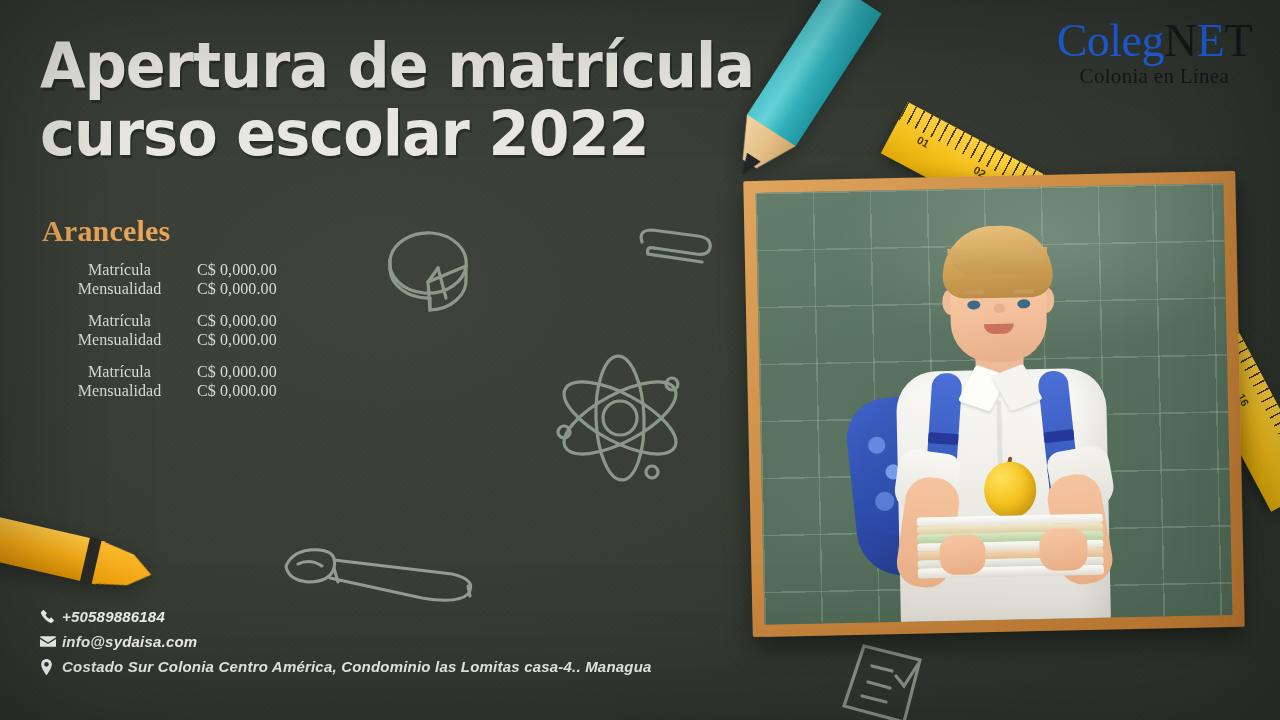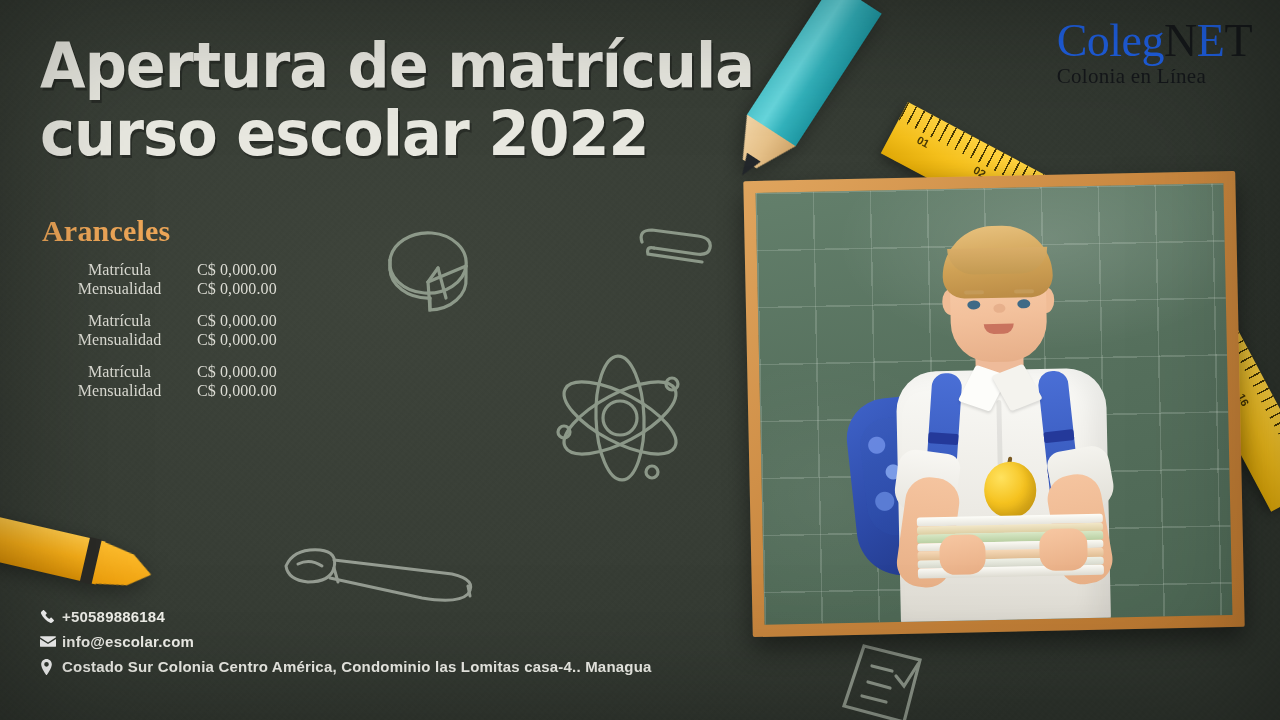--- a/index.html
+++ b/index.html
@@ -48,25 +48,25 @@
   .fee-value{flex:1;}
 
   
   #contact{position:absolute;left:40px;top:608px;z-index:14;}
   .contact-row{display:flex;align-items:center;margin-bottom:8px;}
   .contact-icon{
     width:22px;flex:0 0 22px;display:flex;align-items:center;justify-content:flex-start;
     color:#fff;
   }
   .contact-text{
-    font-size:15px;font-weight:700;color:#f2f2ec;letter-spacing:.2px;
-  }
-
-  
-  #logo{position:absolute;right:28px;top:16px;text-align:left;z-index:16;}
+    font-size:15px;font-weight:700;font-style:italic;color:#f2f2ec;letter-spacing:.2px;
+  }
+
+  
+  #logo{position:absolute;right:28px;top:16px;text-align:center;z-index:16;}
   #logo-main{
     font-family:"Liberation Serif",serif;font-size:46px;line-height:50px;letter-spacing:-.5px;
   }
   .lg-blue{color:#1f5fe0;}
   .lg-dark{color:#15181a;}
   #logo-sub{
     font-family:"Liberation Serif",serif;font-size:21px;color:#14171a;
     line-height:24px;letter-spacing:.3px;margin-top:-2px;
   }
 
@@ -481,21 +481,21 @@
       <span class="contact-text">+50589886184</span>
     </div>
 
     <div class="contact-row">
       <span class="contact-icon">
         <svg width="16" height="13" viewBox="0 0 18 14" fill="#ffffff">
           <path d="M1 1h16a1 1 0 0 1 1 1v.3L9 8 0 2.3V2a1 1 0 0 1 1-1z"></path>
           <path d="M0 4.1 9 9.7 18 4.1V12a1 1 0 0 1-1 1H1a1 1 0 0 1-1-1V4.1z"></path>
         </svg>
       </span>
-      <span class="contact-text">info@escolar.com</span>
+      <span class="contact-text">info@sydaisa.com</span>
     </div>
 
     <div class="contact-row">
       <span class="contact-icon">
         <svg width="13" height="16" viewBox="0 0 14 18" fill="#ffffff">
           <path d="M7 0C3.7 0 1 2.7 1 6c0 4.4 5.2 11.3 5.4 11.6.3.4.9.4 1.2 0C7.8 17.3 13 10.4 13 6c0-3.3-2.7-6-6-6zm0 8.6A2.6 2.6 0 1 1 7 3.4a2.6 2.6 0 0 1 0 5.2z"></path>
         </svg>
       </span>
       <span class="contact-text">Costado Sur Colonia Centro América, Condominio las Lomitas casa-4.. Managua</span>
     </div>

